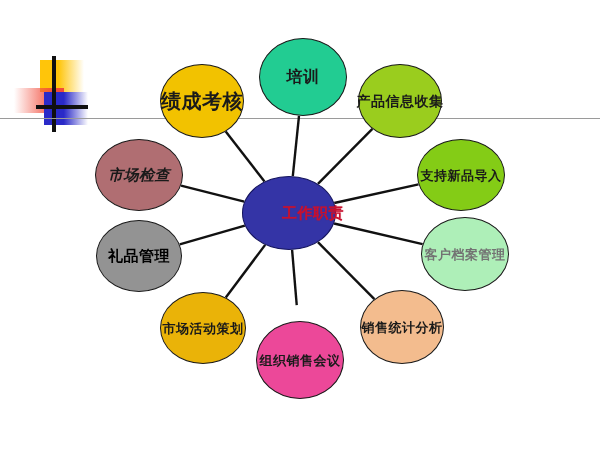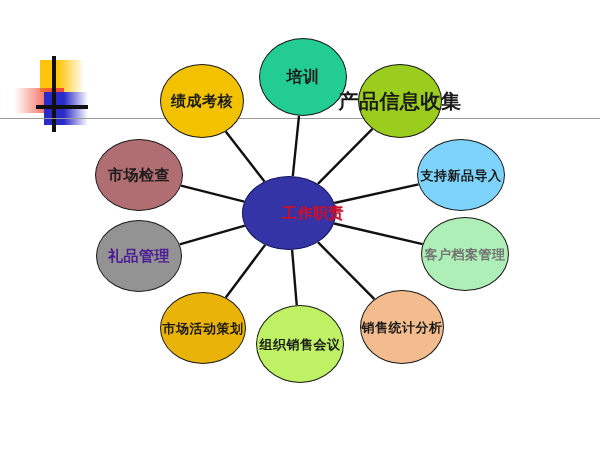--- a/index.html
+++ b/index.html
@@ -130,41 +130,41 @@
     </svg>
 
   <div id="nodes">
       <div class="node center" style="left: 242px; top: 176px; width: 94px; height: 74px; background: rgb(52, 52, 166);">
         <span class="lbl" style="font-size: 15px; color: rgb(200, 16, 46); margin-left: 48px;">工作职责</span>
       </div>
       <div class="node" style="left: 259px; top: 38px; width: 88px; height: 78px; background: rgb(34, 204, 146);">
         <span class="lbl" style="font-size: 16px; color: rgb(26, 26, 26);">培训</span>
       </div>
       <div class="node" style="left: 160px; top: 64px; width: 84px; height: 74px; background: rgb(242, 194, 0);">
-        <span class="lbl" style="font-size: 15px; color: rgb(26, 26, 26);">绩成考核</span>
+        <span class="lbl" style="font-size: 20px; color: rgb(26, 26, 26);">绩成考核</span>
       </div>
       <div class="node" style="left: 358px; top: 64px; width: 84px; height: 74px; background: rgb(154, 205, 30);">
-        <span class="lbl" style="font-size: 20px; color: rgb(26, 26, 26);">产品信息收集</span>
+        <span class="lbl" style="font-size: 14px; color: rgb(26, 26, 26);">产品信息收集</span>
       </div>
-      <div class="node" style="left: 95px; top: 139px; width: 88px; height: 72px; background: rgb(176, 110, 114);">
+      <div class="node" style="left: 95px; top: 139px; width: 88px; height: 72px; background: rgb(176, 110, 114); font-style: italic;">
         <span class="lbl" style="font-size: 15px; color: rgb(26, 26, 26);">市场检查</span>
       </div>
-      <div class="node" style="left: 417px; top: 139px; width: 88px; height: 72px; background: #7dd3fc;">
+      <div class="node" style="left: 417px; top: 139px; width: 88px; height: 72px; background: #84cc16;">
         <span class="lbl" style="font-size: 13px; color: rgb(26, 26, 26);">支持新品导入</span>
       </div>
       <div class="node" style="left: 96px; top: 220px; width: 86px; height: 72px; background: rgb(147, 147, 147);">
-        <span class="lbl" style="font-size: 15px; color: #4c1d95;">礼品管理</span>
+        <span class="lbl" style="font-size: 15px; color: #000000;">礼品管理</span>
       </div>
       <div class="node" style="left: 421px; top: 217px; width: 88px; height: 74px; background: rgb(174, 239, 184);">
         <span class="lbl" style="font-size: 13px; color: #737373;">客户档案管理</span>
       </div>
       <div class="node" style="left: 160px; top: 292px; width: 86px; height: 72px; background: #eab308;">
         <span class="lbl" style="font-size: 13px; color: rgb(26, 26, 26);">市场活动策划</span>
       </div>
       <div class="node" style="left: 360px; top: 290px; width: 84px; height: 74px; background: rgb(243, 188, 142);">
         <span class="lbl" style="font-size: 13px; color: rgb(26, 26, 26);">销售统计分析</span>
       </div>
-      <div class="node" style="left: 256px; top: 305px; width: 88px; height: 78px; background: #bef264;">
+      <div class="node" style="left: 256px; top: 321px; width: 88px; height: 78px; background: #ec4899;">
         <span class="lbl" style="font-size: 13px; color: rgb(26, 26, 26);">组织销售会议</span>
       </div>
     </div>
 
 </div>
 
 </body></html>

